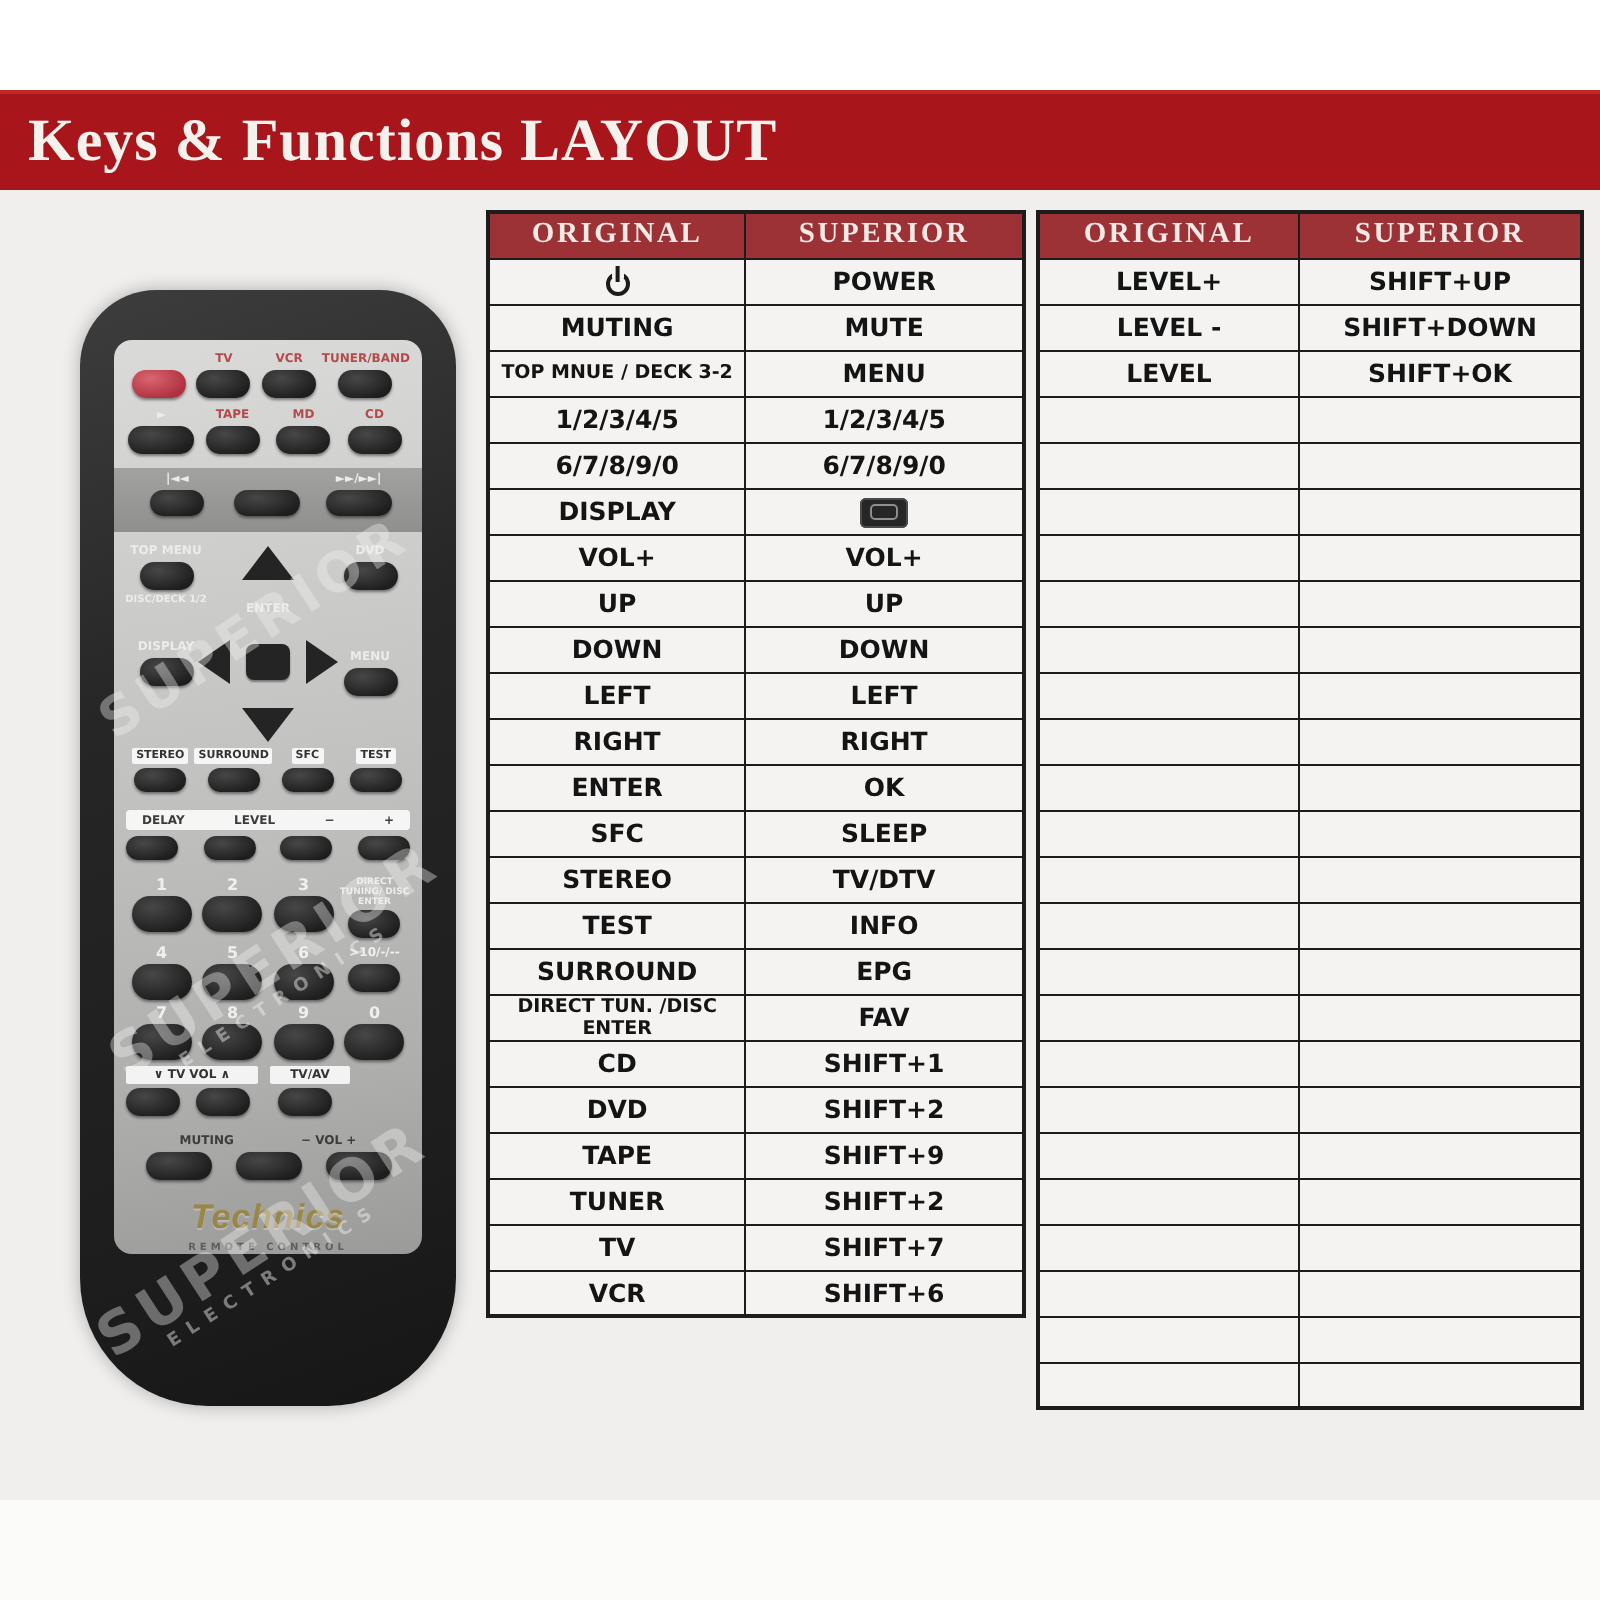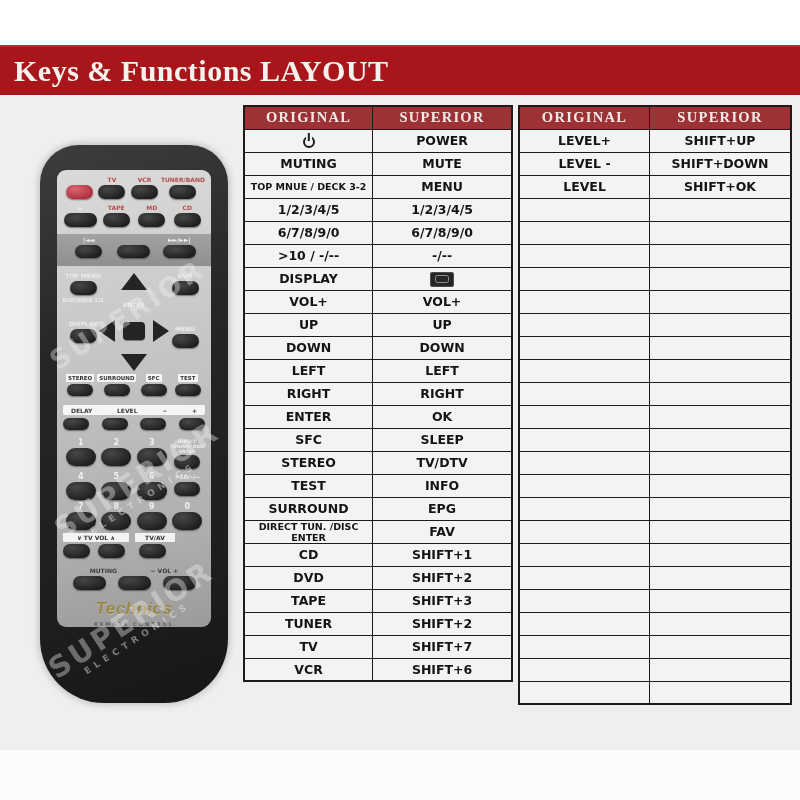--- a/index.html
+++ b/index.html
@@ -378,24 +378,20 @@
           </tr>
           <tr>
             <td>1/2/3/4/5</td>
             <td>1/2/3/4/5</td>
           </tr>
           <tr>
             <td>6/7/8/9/0</td>
             <td>6/7/8/9/0</td>
           </tr>
           <tr>
-            <td>&gt;10 / -/--</td>
-            <td>-/--</td>
-          </tr>
-          <tr>
             <td>DISPLAY</td>
             <td><span class="display-icon"></span></td>
           </tr>
           <tr>
             <td>VOL+</td>
             <td>VOL+</td>
           </tr>
           <tr>
             <td>UP</td>
             <td>UP</td>
@@ -439,21 +435,21 @@
           <tr>
             <td>CD</td>
             <td>SHIFT+1</td>
           </tr>
           <tr>
             <td>DVD</td>
             <td>SHIFT+2</td>
           </tr>
           <tr>
             <td>TAPE</td>
-            <td>SHIFT+3</td>
+            <td>SHIFT+9</td>
           </tr>
           <tr>
             <td>TUNER</td>
             <td>SHIFT+2</td>
           </tr>
           <tr>
             <td>TV</td>
             <td>SHIFT+7</td>
           </tr>
           <tr>

